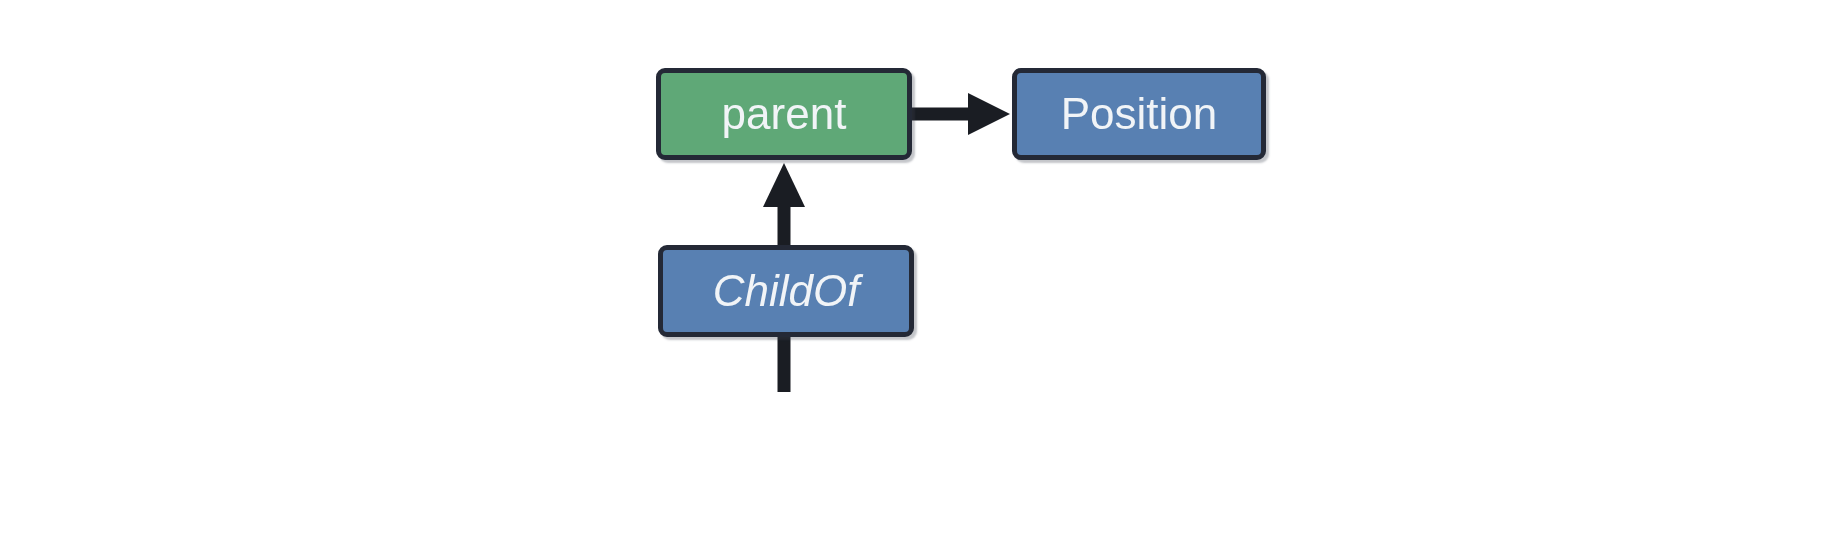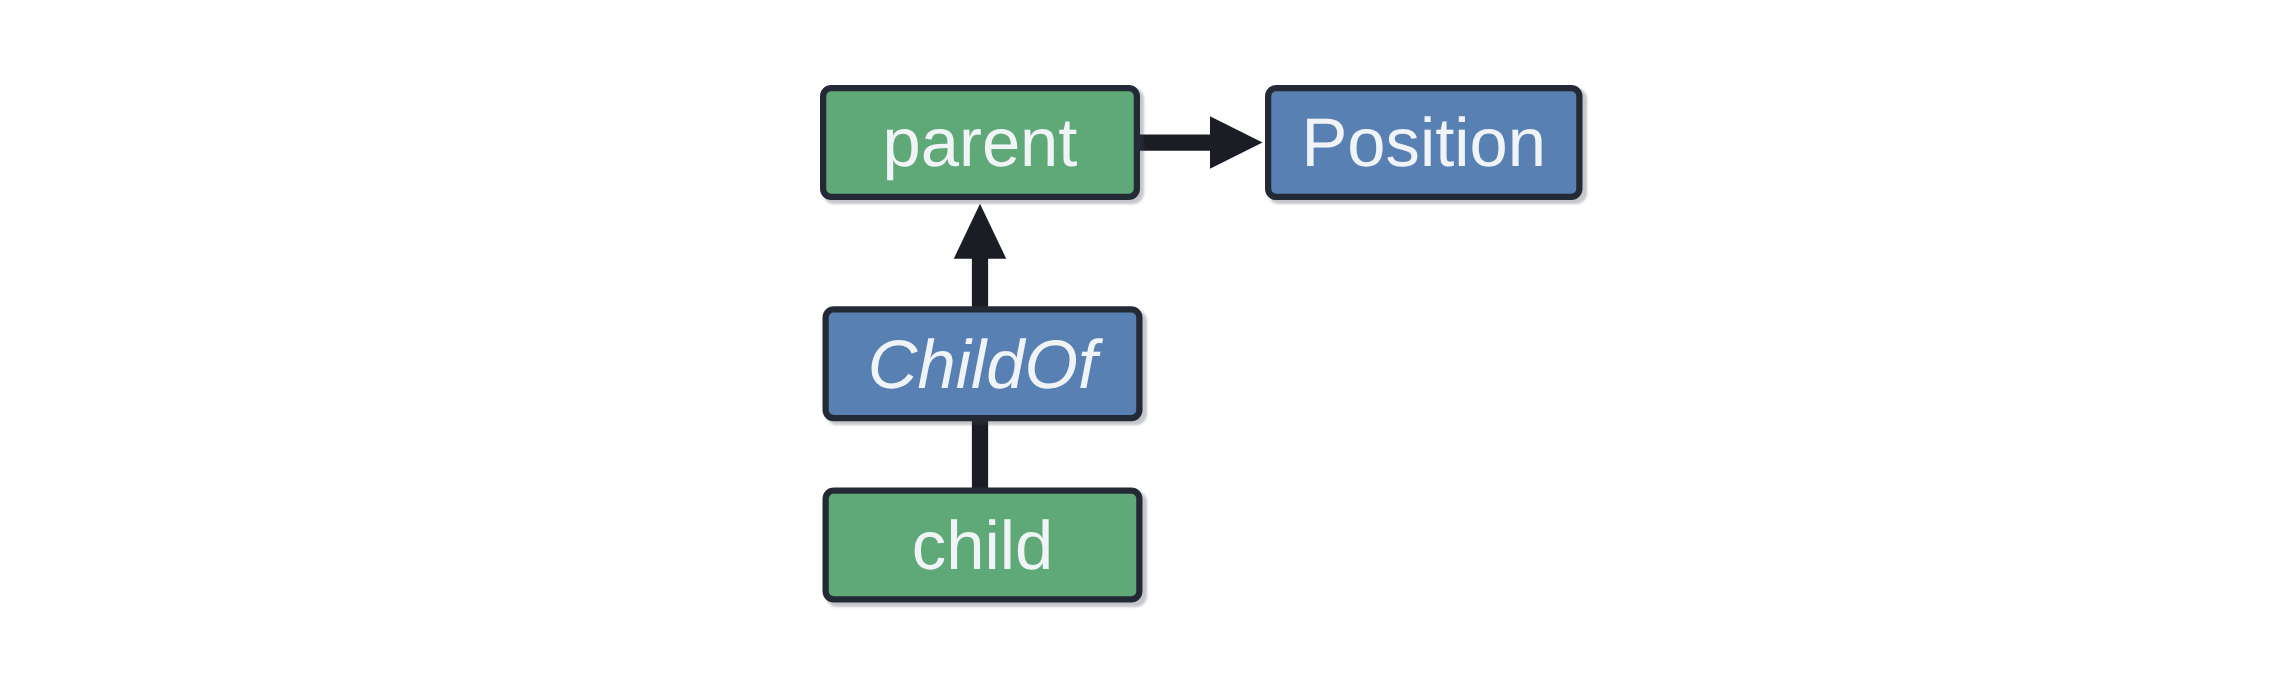--- a/index.html
+++ b/index.html
@@ -30,21 +30,21 @@
     height: 92px;
     border: 5px solid #242936;
     border-radius: 9px;
     box-shadow: 3px 3px 2px rgba(60, 66, 80, 0.30);
     display: flex;
     align-items: center;
     justify-content: center;
   }
   .node-label {
     color: #f1f4f7;
-    font-size: 55px;
+    font-size: 44px;
     line-height: 1;
     white-space: nowrap;
     user-select: none;
     text-align: right;
   }
   .node--green { background: #5fa877; }
   .node--blue  { background: #5880b2; }
 
   .node--parent   { left: 656px;  top: 68px;  }
   .node--position { left: 1012px; top: 68px;  width: 254px; }
@@ -78,17 +78,14 @@
   </div>
 
   <div class="node node--blue node--position">
     <span class="node-label">Position</span>
   </div>
 
   <div class="node node--blue node--childof">
     <span class="node-label">ChildOf</span>
   </div>
 
-  <div class="node node--green node--child">
-    <span class="node-label">child</span>
-  </div>
 
 </div>
 
 </body></html>

